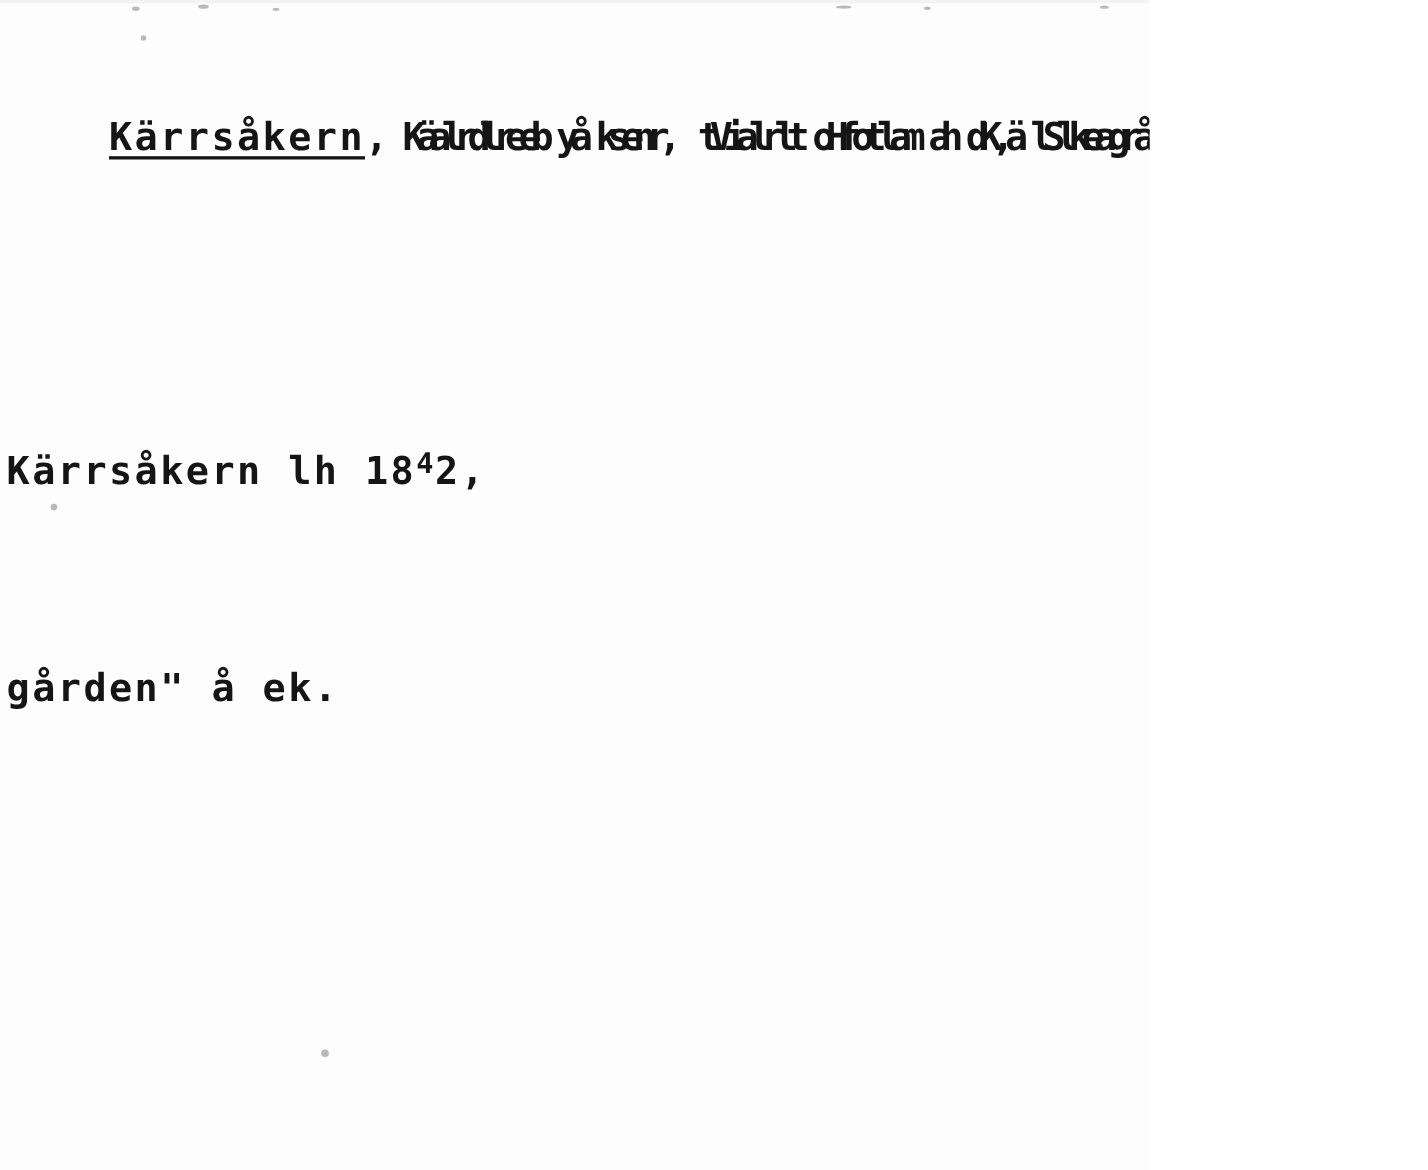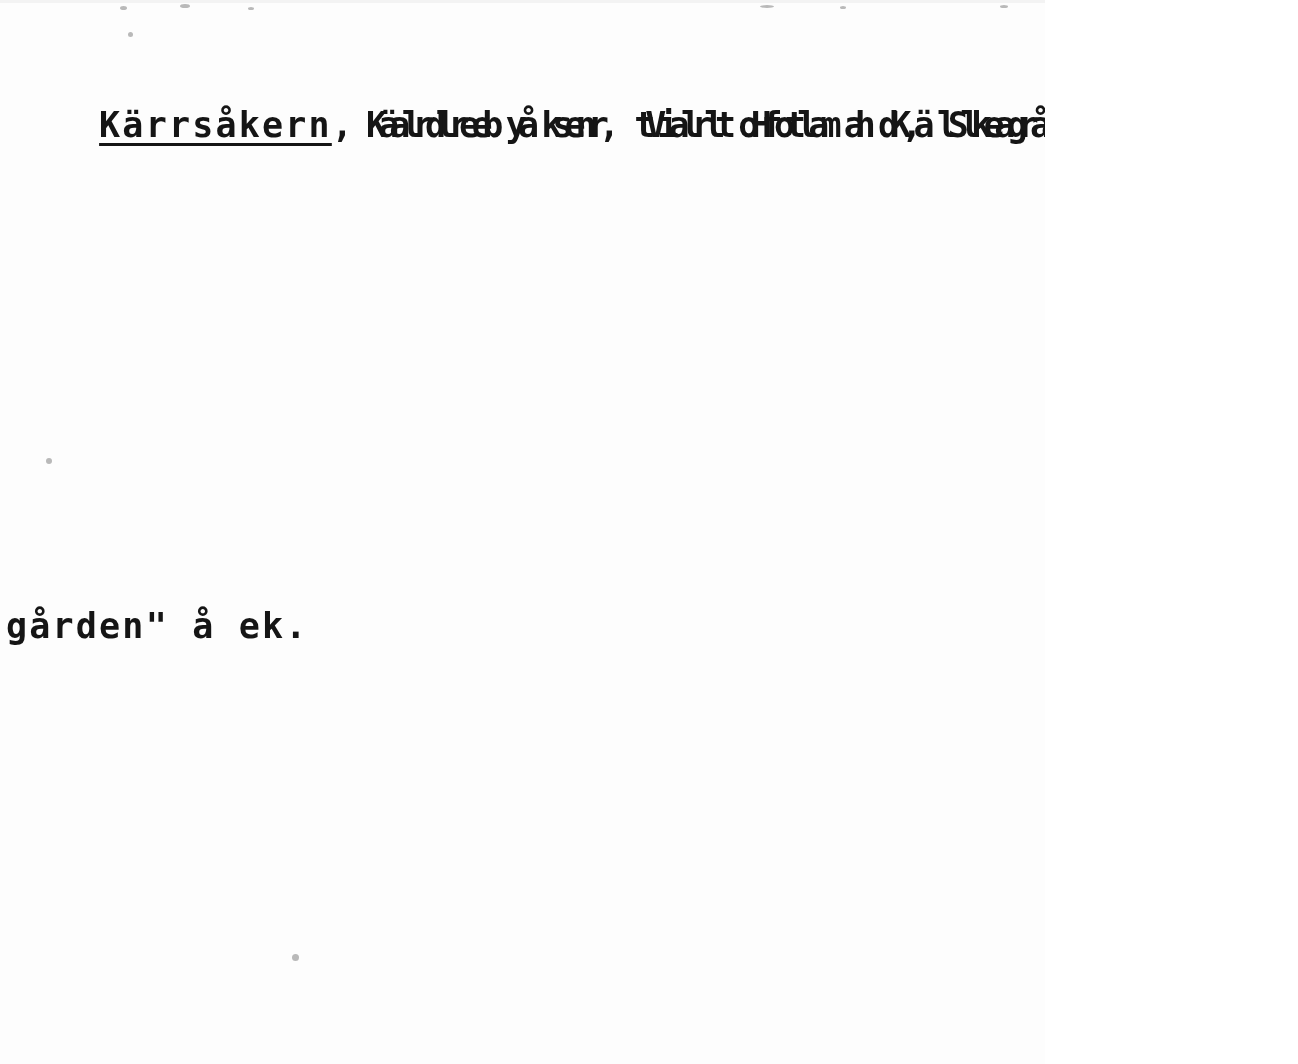--- a/index.html
+++ b/index.html
@@ -103,17 +103,18 @@
   <div class="speck" style="left:128px;top:32px;width:5px;height:5px;"></div>
   <div class="speck" style="left:46px;top:458px;width:6px;height:6px;"></div>
   <div class="speck" style="left:292px;top:954px;width:7px;height:7px;"></div>
 
   <div class="typed headline">
     <span class="kw">Kärrsåkern</span><span>, äldre åker till Holma Källegården.</span>
   </div>
 
   <div class="typed subhead">Karleby sn, Vartofta hd, Skarab. l.</div>
 
+  <div class="typed line-date"><span>Kärrsåkern lh 18</span><span class="sup">4</span><span>2,</span></div>
 
   <div class="typed para-2">gården" å ek.</div>
 
 
 </div>
 
 </body></html>

